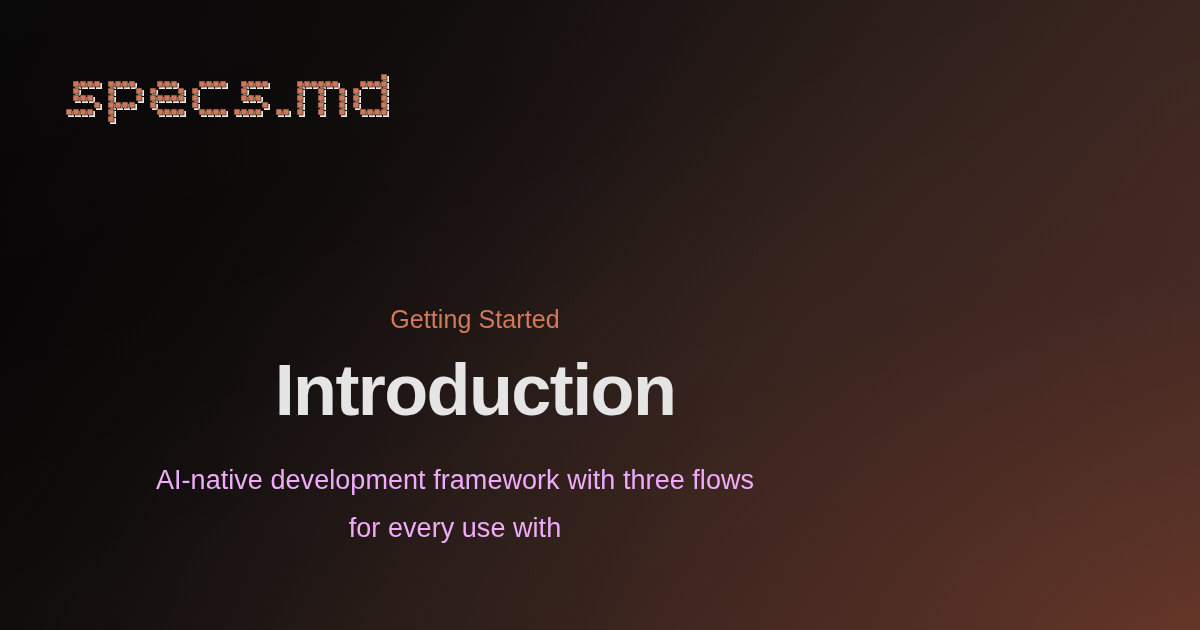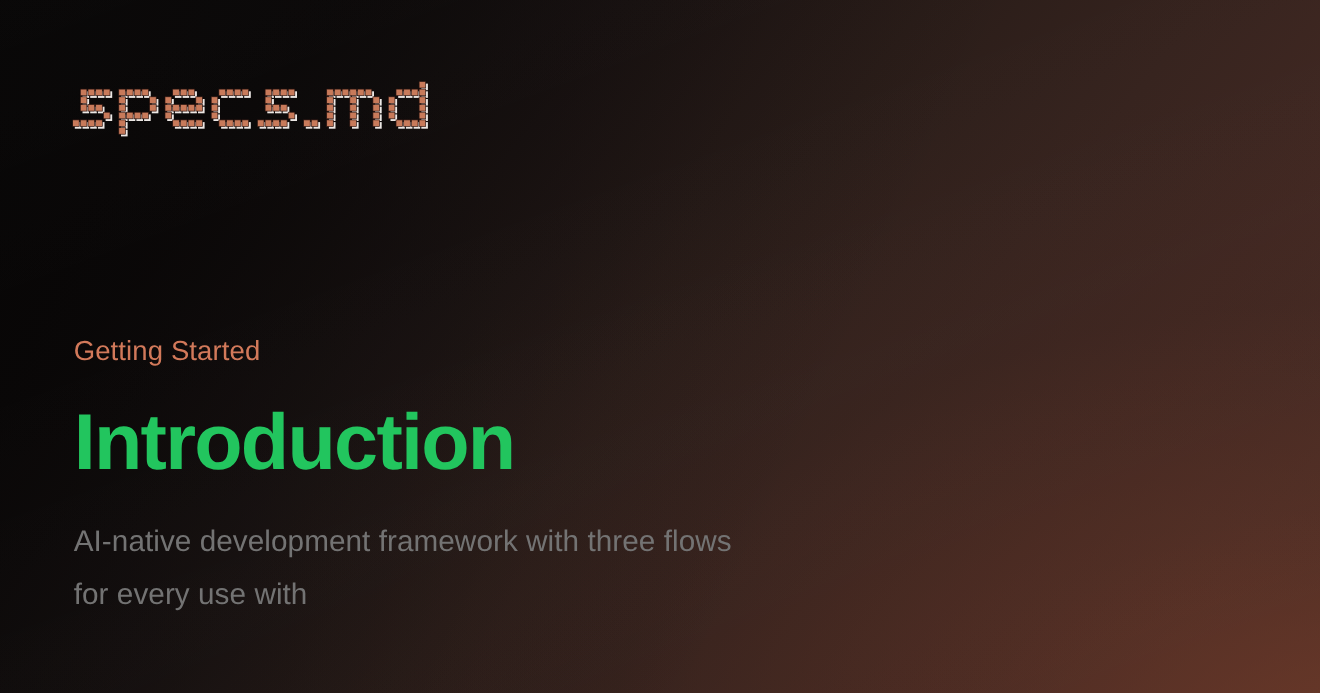--- a/index.html
+++ b/index.html
@@ -76,50 +76,51 @@
     left: 66px;
     top: 74px;
   }
   .logo-grid {
     display: block;
   }
 
   
   .content {
     position: absolute;
-    left: 67px;
+    left: 85px;
     top: 303px;
     width: 780px;
+    text-align: center;
   }
 
   .eyebrow {
     font-size: 25px;
     font-weight: 400;
     letter-spacing: 0.1px;
     color: #d2795a;
     line-height: 1.35;
     white-space: nowrap;
   }
 
   .title {
-    margin-top: 28px;
+    margin-top: 16px;
     font-size: 72px;
     font-weight: 700;
     letter-spacing: -1.6px;
-    color: #22c55e;
+    color: #e5e5e5;
     line-height: 1.04;
     white-space: nowrap;
   }
 
   .subtitle {
     margin-top: 28px;
     font-size: 27px;
     font-weight: 400;
     letter-spacing: 0.05px;
-    color: #737373;
+    color: #f0abfc;
     line-height: 1.80;
     max-width: 740px;
   }
   .subtitle-line { display: block; white-space: nowrap; }
 </style>
 </head>
 <body>
 
 <div class="og-card">
 

